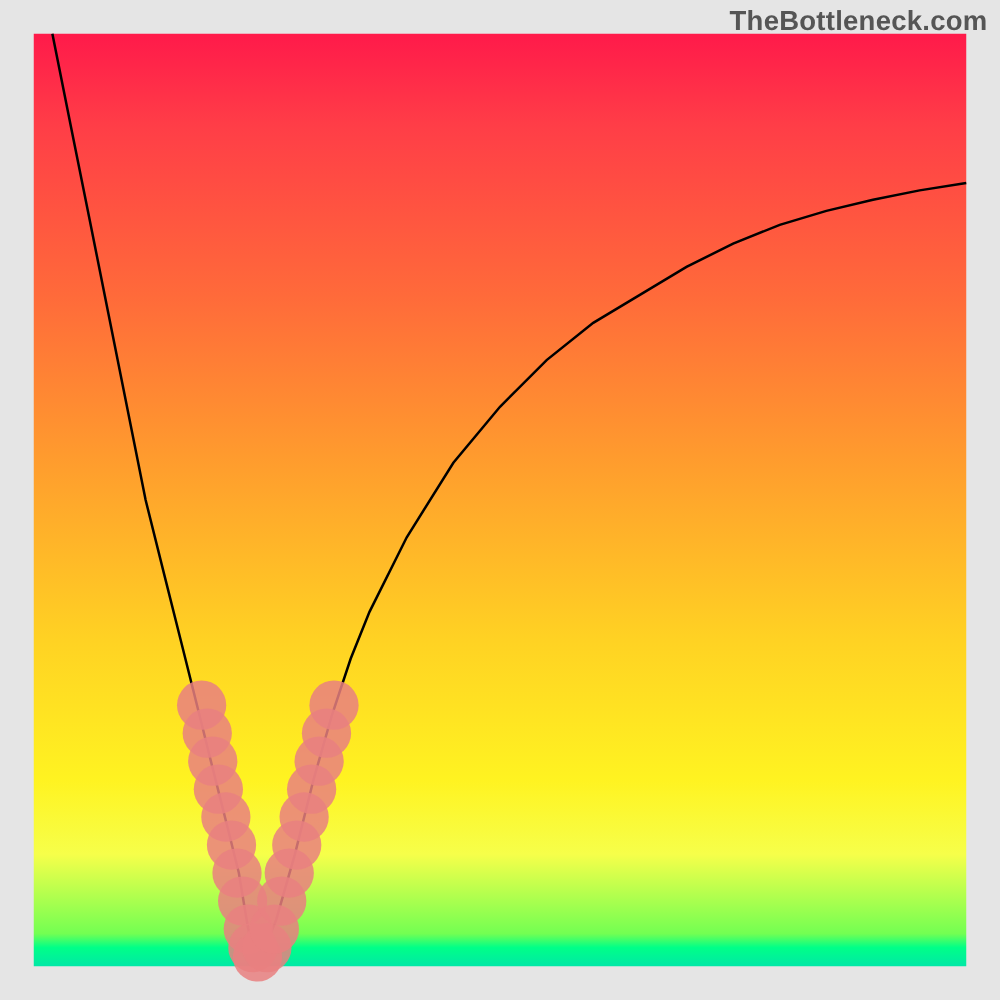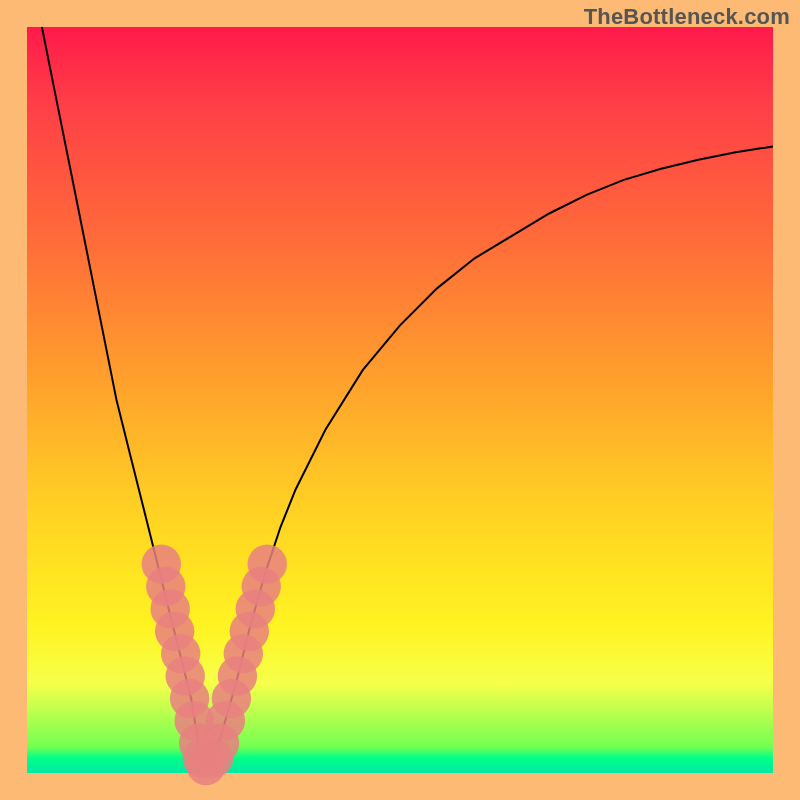--- a/index.html
+++ b/index.html
@@ -9,21 +9,21 @@
     height: 800px;
     background: #000;
     overflow: hidden;
   }
   .frame {
     position: absolute;
     left: 0;
     top: 0;
     width: 800px;
     height: 800px;
-    background: #fdba74;
+    background: #e5e5e5;
   }
   .plot-area {
     position: absolute;
     left: 27px;
     top: 27px;
     width: 746px;
     height: 746px;
     
     background: linear-gradient(to bottom,
       #ff1a4a 0%,

